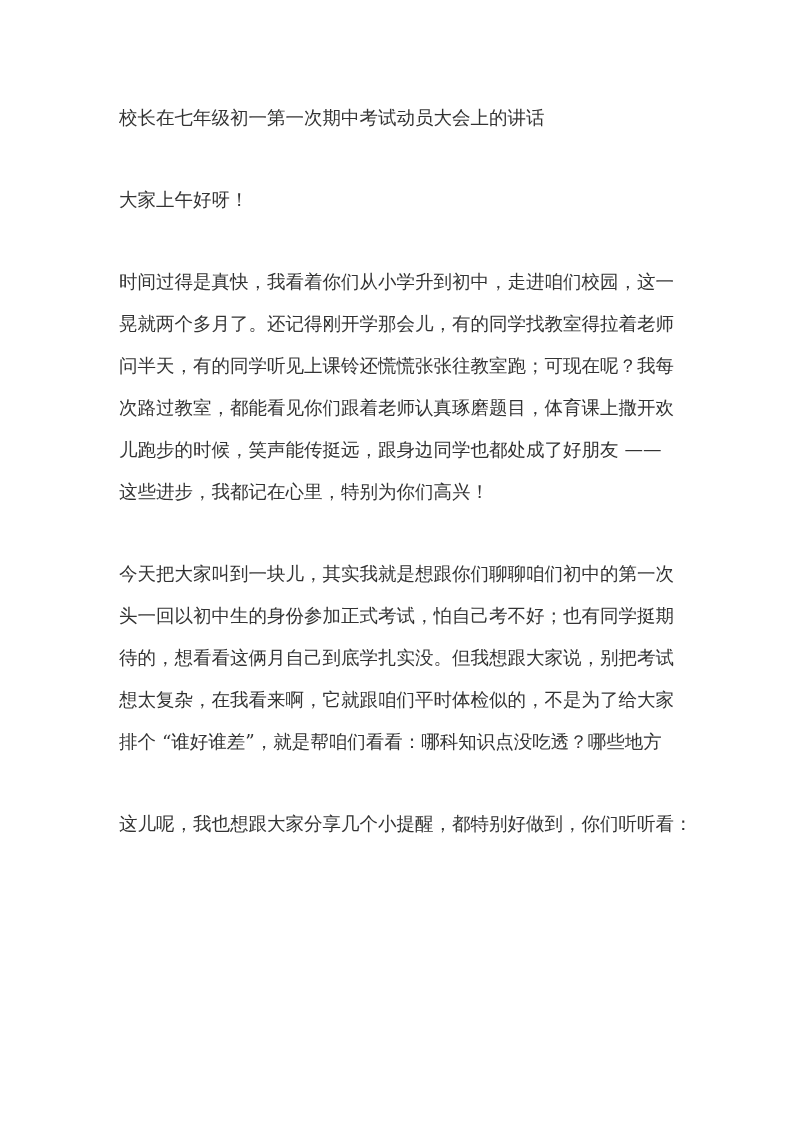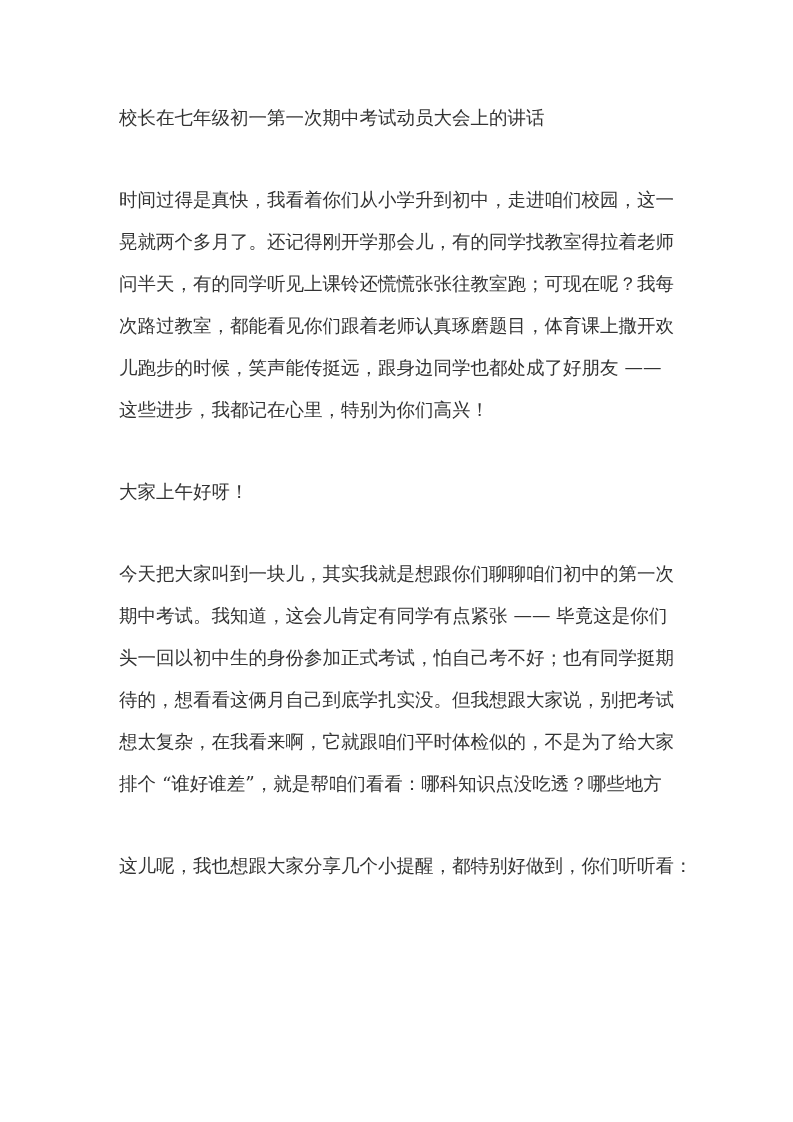--- a/index.html
+++ b/index.html
@@ -32,33 +32,32 @@
 </style>
 </head>
 <body>
 
 <div class="page">
   <div id="doc-body">
       <p class="block">
         <span class="line">校长在七年级初一第一次期中考试动员大会上的讲话</span>
       </p>
       <p class="block">
+        <span class="line">大家上午好呀！</span>
+      </p>
+      <p class="block">
         <span class="line">时间过得是真快，我看着你们从小学升到初中，走进咱们校园，这一</span>
         <span class="line">晃就两个多月了。还记得刚开学那会儿，有的同学找教室得拉着老师</span>
         <span class="line">问半天，有的同学听见上课铃还慌慌张张往教室跑；可现在呢？我每</span>
         <span class="line">次路过教室，都能看见你们跟着老师认真琢磨题目，体育课上撒开欢</span>
         <span class="line">儿跑步的时候，笑声能传挺远，跟身边同学也都处成了好朋友 ——</span>
         <span class="line">这些进步，我都记在心里，特别为你们高兴！</span>
       </p>
       <p class="block">
-        <span class="line">大家上午好呀！</span>
-      </p>
-      <p class="block">
         <span class="line">今天把大家叫到一块儿，其实我就是想跟你们聊聊咱们初中的第一次</span>
-        <span class="line">期中考试。我知道，这会儿肯定有同学有点紧张 —— 毕竟这是你们</span>
         <span class="line">头一回以初中生的身份参加正式考试，怕自己考不好；也有同学挺期</span>
         <span class="line">待的，想看看这俩月自己到底学扎实没。但我想跟大家说，别把考试</span>
         <span class="line">想太复杂，在我看来啊，它就跟咱们平时体检似的，不是为了给大家</span>
         <span class="line">排个 “谁好谁差”，就是帮咱们看看：哪科知识点没吃透？哪些地方</span>
       </p>
       <p class="block">
         <span class="line">这儿呢，我也想跟大家分享几个小提醒，都特别好做到，你们听听看：</span>
       </p>
     </div>
 </div>

